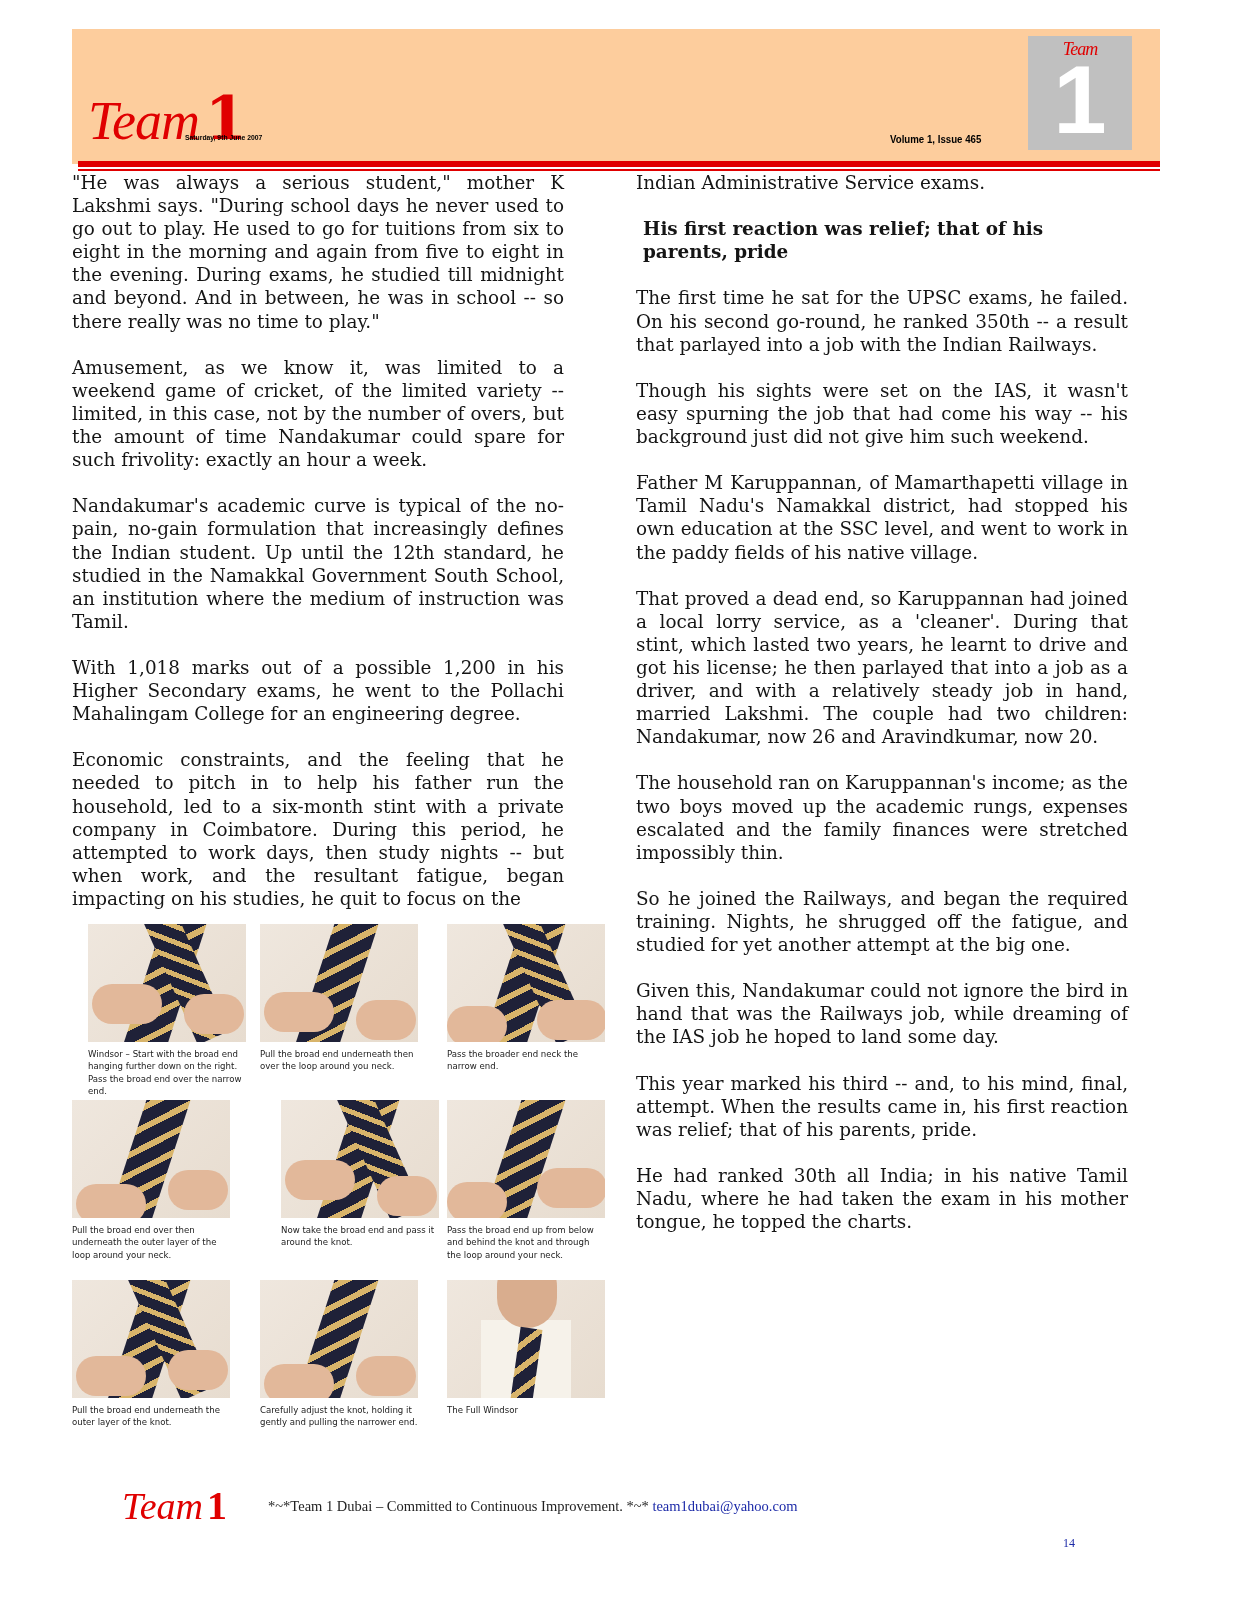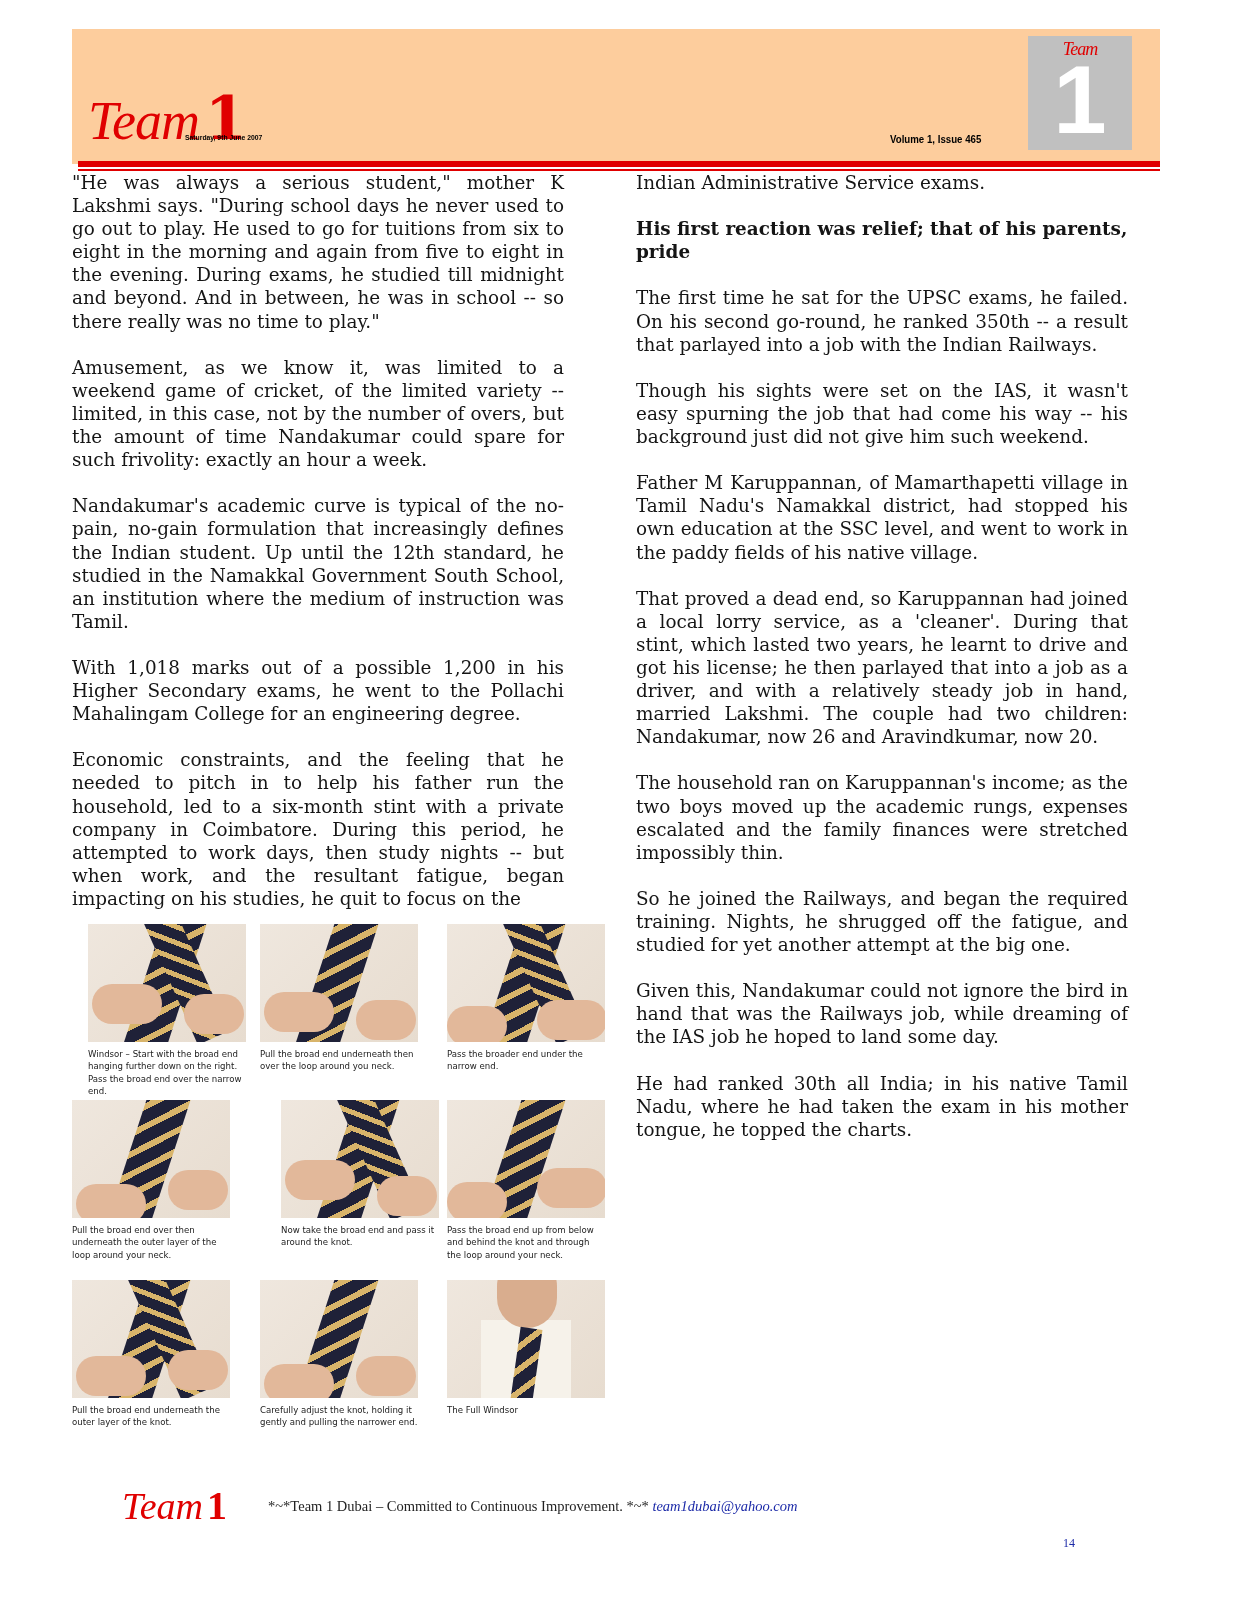--- a/index.html
+++ b/index.html
@@ -12,39 +12,39 @@
   .volume { position:absolute; left:818px; top:104px; font-family:"Liberation Sans", sans-serif; font-weight:bold; font-size:11px; color:#000; transform:scaleX(0.88); transform-origin:left; }
   .badge { position:absolute; left:956px; top:7px; width:104px; height:114px; background:#c0c0c0; }
   .badge .b-team { position:absolute; left:0; width:100%; top:3px; text-align:center; font-family:"Liberation Serif", serif; font-style:italic; font-size:18px; color:#e00000; letter-spacing:-1px; }
   .badge .b-num { position:absolute; left:0; width:100%; top:14px; text-align:center; font-family:"Liberation Sans", sans-serif; font-weight:bold; font-size:96px; color:#ffffff; line-height:100px; }
   .rule { position:absolute; left:78px; width:1082px; background:#e00000; }
   .rule1 { top:161px; height:6px; }
   .rule2 { top:169px; height:2px; }
   .col { position:absolute; font-size:18.4px; line-height:23.1px; color:#151515; }
   .col p { margin:0 0 23.1px 0; text-align:justify; }
   .col p.nogap { margin-bottom:0; }
-  .col .heading { font-weight:bold; text-align:left; }
+  .col .heading { font-weight:bold; text-align:left;margin-left:7px; }
   .left { left:72px; top:171px; width:492px; }
   .right { left:636px; top:171px; width:492px; }
   .photos { position:absolute; left:72px; top:924px; width:540px; }
   .photo-cell { position:absolute; width:158px; }
   .photo { width:158px; height:118px; background:linear-gradient(135deg,#efe7de 0%,#e7dccf 100%); position:relative; overflow:hidden; }
   .photo .tie { position:absolute; left:56px; top:-10px; width:42px; height:140px; transform:rotate(18deg);
     background:repeating-linear-gradient(135deg,#1f2138 0px,#1f2138 12px,#d8b46a 12px,#d8b46a 18px); }
   .photo .tie2 { position:absolute; left:80px; top:-20px; width:34px; height:140px; transform:rotate(-24deg);
     background:repeating-linear-gradient(45deg,#1f2138 0px,#1f2138 10px,#d8b46a 10px,#d8b46a 15px); }
   .photo .hand { position:absolute; width:70px; height:40px; background:#e2b89a; border-radius:24px; }
   .photo .face { position:absolute; left:50px; top:-24px; width:60px; height:72px; background:#d9ad8e; border-radius:30px; }
   .photo .collar { position:absolute; left:34px; top:40px; width:90px; height:90px; background:#f6f2ea; }
   .caption { font-family:"DejaVu Sans", sans-serif; font-size:8.6px; line-height:12.3px; color:#222; margin-top:6px; }
   .footer-logo { position:absolute; left:122px; top:1482px; font-family:"Liberation Serif", serif; color:#e00000; white-space:nowrap; }
   .footer-logo .script { font-style:italic; font-size:38px; }
   .footer-logo .num { font-weight:bold; font-size:40px; margin-left:4px; }
   .footer-text { position:absolute; left:268px; top:1498px; font-family:"Liberation Serif", serif; font-size:14.5px; color:#222; white-space:nowrap; }
-  .footer-text .email { font-style:italic; color:#1c2aa8; }
+  .footer-text .email { color:#1c2aa8; }
   .page-num { position:absolute; left:1063px; top:1500px; font-family:"Liberation Serif", serif; font-size:12px; color:#1c2aa8;margin-top:36px; }
 </style>
 </head>
 <body>
 
 <div class="header">
   <div class="logo">
     <span class="script">Team</span><span class="num">1</span>
   </div>
   <div class="date">Saturday, 9th June 2007</div>
@@ -83,21 +83,21 @@
       </div>
       <div class="caption">Pull the broad end underneath then over the loop around you neck.</div>
     </div>
     <div class="photo-cell" style="left: 375px; top: 0px;">
       <div class="photo">
         <div class="tie"></div>
         <div class="tie2"></div>
         <div class="hand" style="left:90px;top:76px"></div>
         <div class="hand" style="left:0px;top:82px;width:60px"></div>
       </div>
-      <div class="caption">Pass the broader end under the narrow end.</div>
+      <div class="caption">Pass the broader end neck the narrow end.</div>
     </div>
     <div class="photo-cell" style="left: 0px; top: 176px;">
       <div class="photo">
         <div class="tie"></div>
         <div class="hand" style="left:4px;top:84px"></div>
         <div class="hand" style="left:96px;top:70px;width:60px"></div>
       </div>
       <div class="caption">Pull the broad end over then underneath the outer layer of the loop around your neck.</div>
     </div>
     <div class="photo-cell" style="left: 188px; top: 176px; padding-left: 21px;">
@@ -147,20 +147,21 @@
 <div class="col right">
   <p>Indian Administrative Service exams.</p>
   <p class="heading">His first reaction was relief; that of his parents, pride</p>
   <p>The first time he sat for the UPSC exams, he failed. On his second go-round, he ranked 350th -- a result that parlayed into a job with the Indian Railways.</p>
   <p>Though his sights were set on the IAS, it wasn't easy spurning the job that had come his way -- his background just did not give him such weekend.</p>
   <p>Father M Karuppannan, of Mamarthapetti village in Tamil Nadu's Namakkal district, had stopped his own education at the SSC level, and went to work in the paddy fields of his native village.</p>
   <p>That proved a dead end, so Karuppannan had joined a local lorry service, as a 'cleaner'. During that stint, which lasted two years, he learnt to drive and got his license; he then parlayed that into a job as a driver, and with a relatively steady job in hand, married Lakshmi. The couple had two children: Nandakumar, now 26 and Aravindkumar, now 20.</p>
   <p>The household ran on Karuppannan's income; as the two boys moved up the academic rungs, expenses escalated and the family finances were stretched impossibly thin.</p>
   <p>So he joined the Railways, and began the required training. Nights, he shrugged off the fatigue, and studied for yet another attempt at the big one.</p>
   <p>Given this, Nandakumar could not ignore the bird in hand that was the Railways job, while dreaming of the IAS job he hoped to land some day.</p>
+  <p>This year marked his third -- and, to his mind, final, attempt. When the results came in, his first reaction was relief; that of his parents, pride.</p>
   <p>He had ranked 30th all India; in his native Tamil Nadu, where he had taken the exam in his mother tongue, he topped the charts.</p>
 </div>
 
 <div class="footer-logo">
   <span class="script">Team</span><span class="num">1</span>
 </div>
 <div class="footer-text">
   <span>*~*Team 1 Dubai – Committed to Continuous Improvement. *~* </span><span class="email">team1dubai@yahoo.com</span>
 </div>
 <div class="page-num">14</div>

